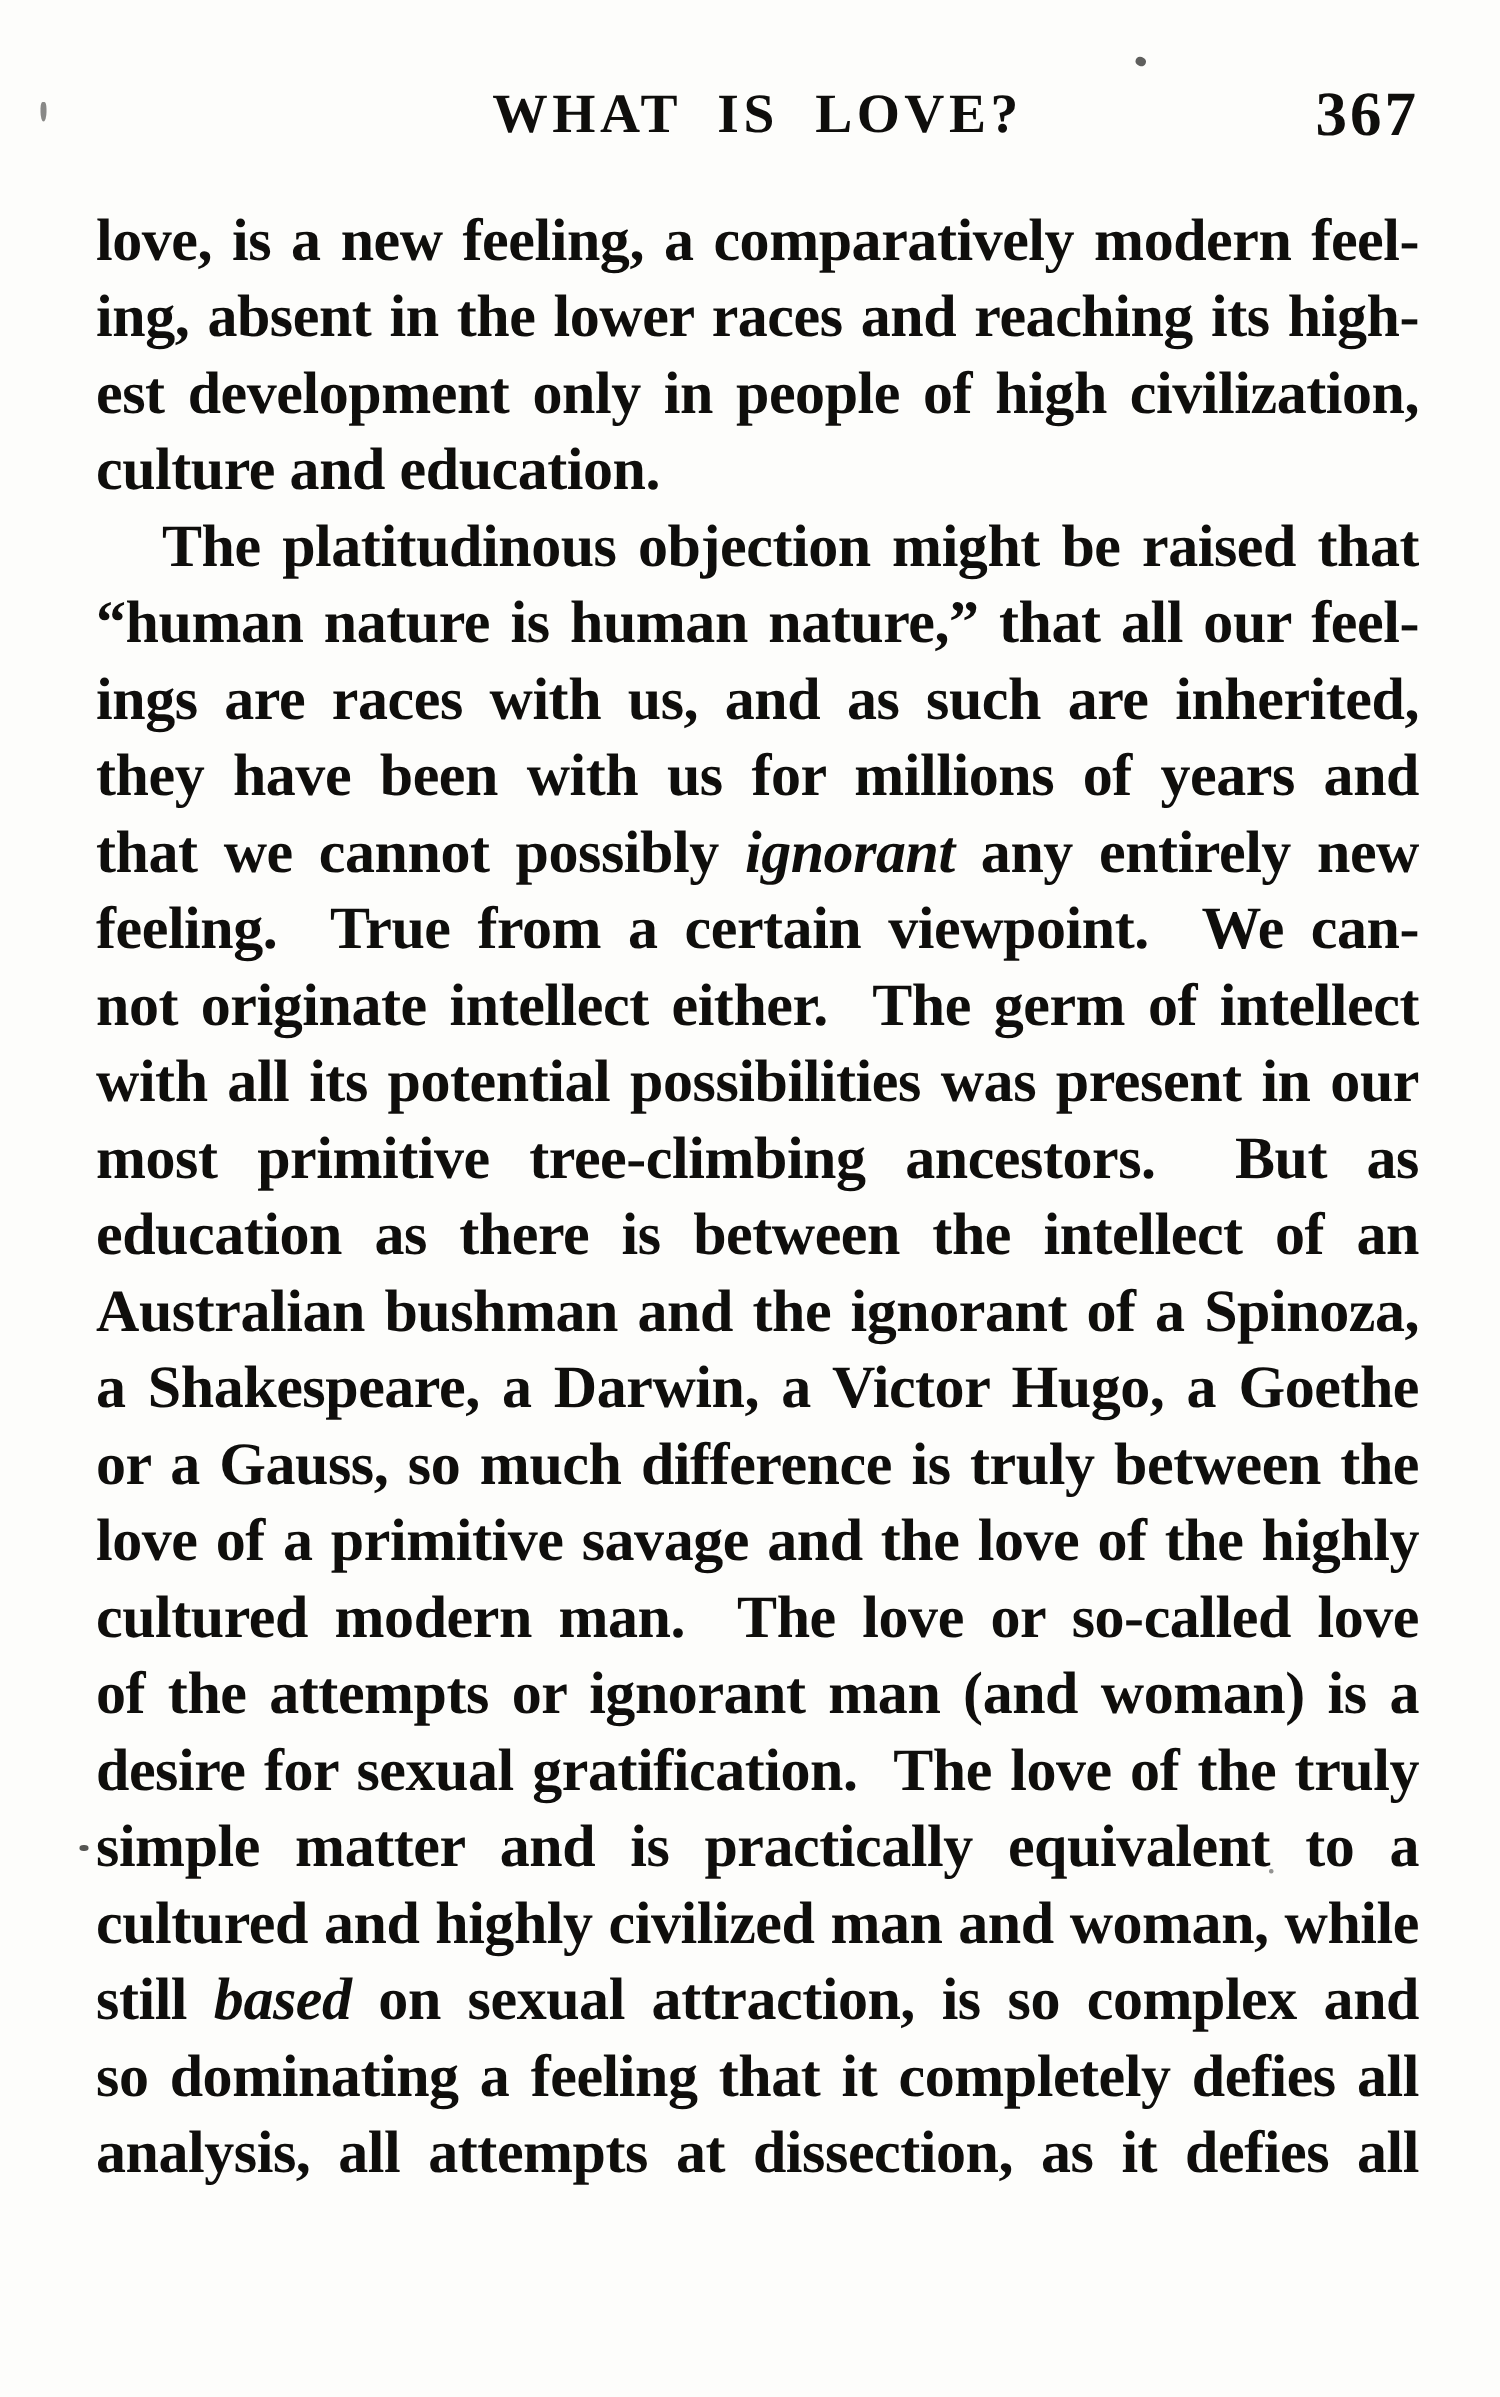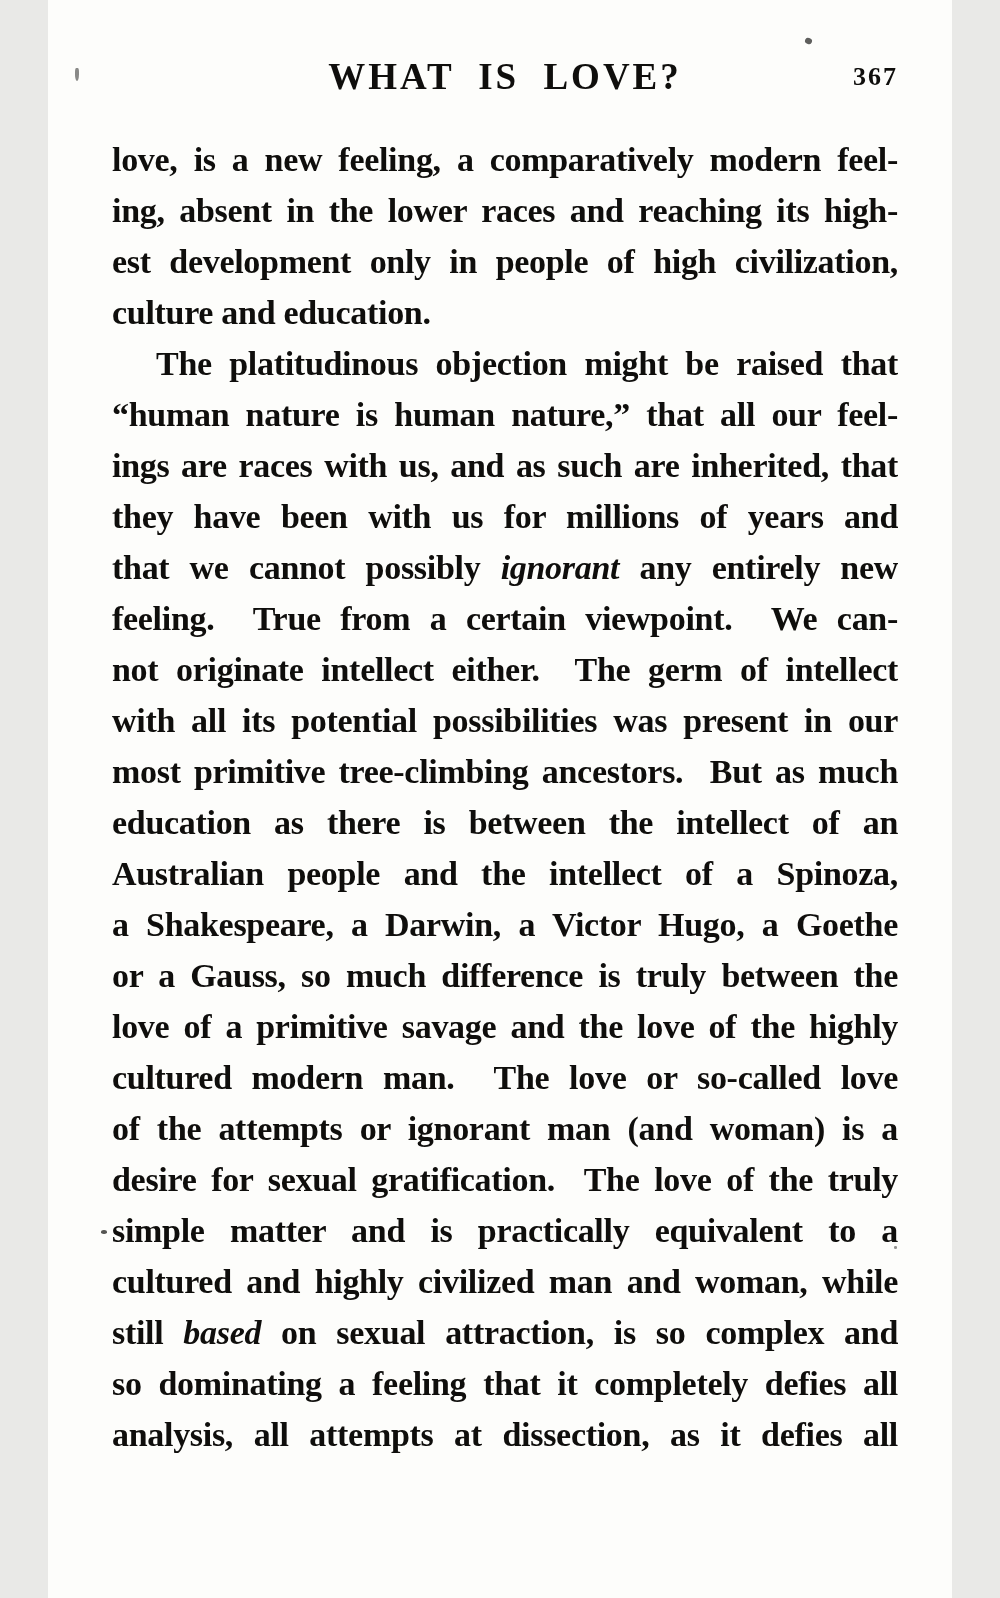--- a/index.html
+++ b/index.html
@@ -2,21 +2,21 @@
 <html><head>
 <meta charset="utf-8">
 <style>
   html, body {
     margin: 0;
     padding: 0;
     background: #e9e9e7;
   }
   .page {
     position: relative;
-    width: 904px;
+    width: 1000px;
     height: 1598px;
     margin: 0 auto;
     background: #fdfdfb;
     color: #0f0e0c;
     font-family: "Liberation Serif", "DejaVu Serif", serif;
     overflow: hidden;
   }
   .text-col {
     position: absolute;
     left: 64px;
@@ -34,27 +34,27 @@
     font-size: 37px;
     letter-spacing: 3px;
     word-spacing: 12px;
     line-height: 46px;
   }
   .page-num {
     position: absolute;
     right: 0;
     top: 0;
     font-weight: bold;
-    font-size: 26px;
+    font-size: 42px;
     line-height: 46px;
     letter-spacing: 2px;
   }
   .paragraph { margin: 0; }
   .line {
-    font-size: 34px;
+    font-size: 40px;
     font-weight: bold;
     line-height: 51px;
     height: 51px;
     letter-spacing: -0.3px;
     overflow: hidden;
   }
   .line.j {
     text-align: justify;
     -moz-text-align-last: justify;
     text-align-last: justify;
@@ -100,21 +100,21 @@
           <div class="line j indent"><span>The platitudinous objection might be raised that</span></div>
           <div class="line j"><span>“human nature is human nature,” that all our feel-</span></div>
           <div class="line j"><span>ings are races with us, and as such are inherited, that</span></div>
           <div class="line j"><span>they have been with us for millions of years and</span></div>
           <div class="line j"><span>that we cannot possibly </span><span class="it">ignorant</span><span> any entirely new</span></div>
           <div class="line j"><span>feeling.&nbsp; True from a certain viewpoint.&nbsp; We can-</span></div>
           <div class="line j"><span>not originate intellect either.&nbsp; The germ of intellect</span></div>
           <div class="line j"><span>with all its potential possibilities was present in our</span></div>
           <div class="line j"><span>most primitive tree-climbing ancestors.&nbsp; But as much</span></div>
           <div class="line j"><span>education as there is between the intellect of an</span></div>
-          <div class="line j"><span>Australian people and the intellect of a Spinoza,</span></div>
+          <div class="line j"><span>Australian bushman and the ignorant of a Spinoza,</span></div>
           <div class="line j"><span>a Shakespeare, a Darwin, a Victor Hugo, a Goethe</span></div>
           <div class="line j"><span>or a Gauss, so much difference is truly between the</span></div>
           <div class="line j"><span>love of a primitive savage and the love of the highly</span></div>
           <div class="line j"><span>cultured modern man.&nbsp; The love or so-called love</span></div>
           <div class="line j"><span>of the attempts or ignorant man (and woman) is a</span></div>
           <div class="line j"><span>desire for sexual gratification.&nbsp; The love of the truly</span></div>
           <div class="line j"><span>simple matter and is practically equivalent to a</span></div>
           <div class="line j"><span>cultured and highly civilized man and woman, while</span></div>
           <div class="line j"><span>still </span><span class="it">based</span><span> on sexual attraction, is so complex and</span></div>
           <div class="line j"><span>so dominating a feeling that it completely defies all</span></div>

